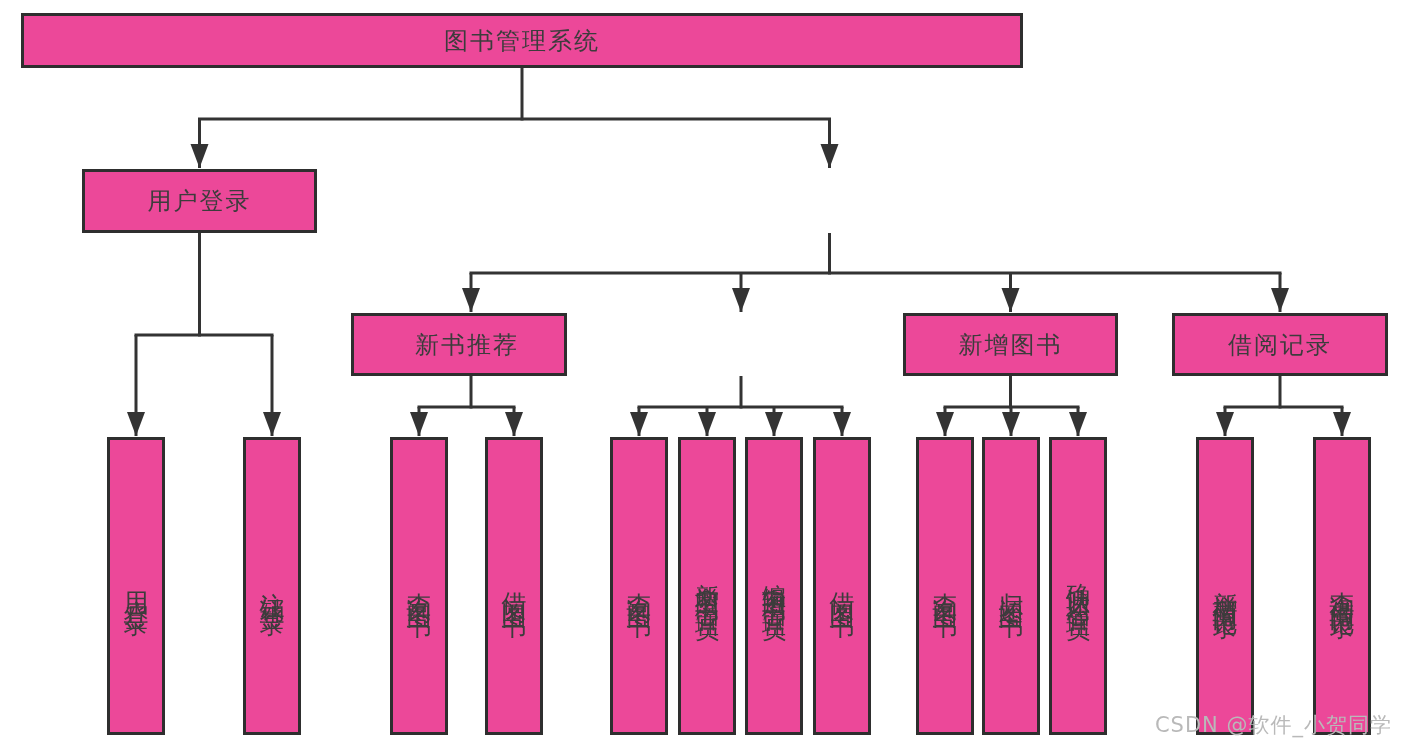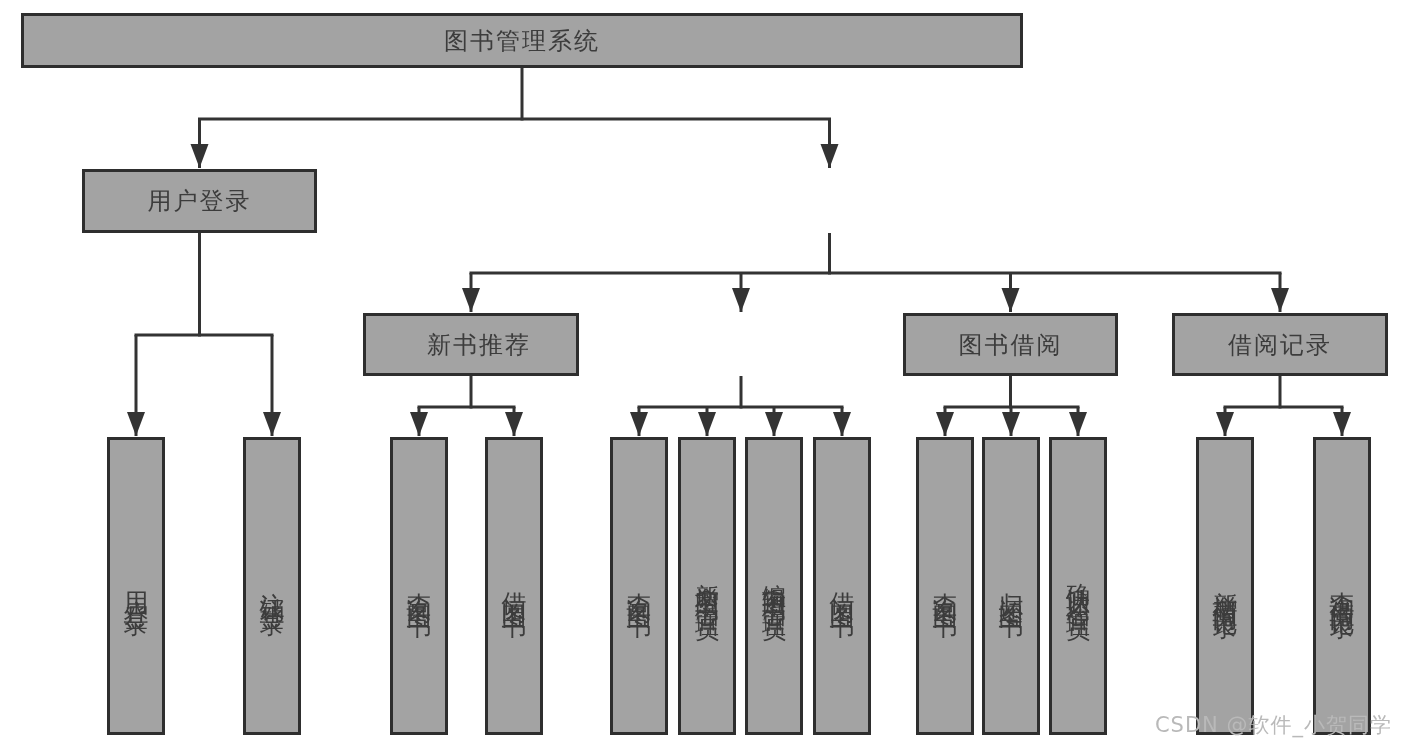--- a/index.html
+++ b/index.html
@@ -11,21 +11,21 @@
     font-family: "DejaVu Sans", "Liberation Sans", sans-serif;
     overflow: hidden;
   }
   #wires { position: absolute; left: 0; top: 0; }
   #wires line { stroke: #333333; stroke-width: 3; }
 
   .box {
     position: absolute;
     box-sizing: border-box;
     border: 3px solid #2e2e2e;
-    background: #a3a3a3;
+    background: #ec4899;
     display: flex;
     align-items: center;
     justify-content: center;
     color: #3c3c3c;
   }
   .h .label {
     font-size: 24px;
     letter-spacing: 2px;
     white-space: nowrap;
   }
@@ -44,21 +44,21 @@
     letter-spacing: 5px;
   }
 
   
   #b-root            { left: 21px;   top: 13px;  width: 1002px; height: 55px; }
   
   #b-user-login      { left: 82px;   top: 169px; width: 235px;  height: 64px; }
   #b-book-mgmt       { left: 712px;  top: 169px; width: 235px;  height: 64px; }
   
   .l3 { top: 313px; height: 63px; }
-  #b-new-book        { left: 363px;  width: 216px; padding-left: 16px; }
+  #b-new-book        { left: 351px;  width: 216px; padding-left: 16px; }
   #b-book-borrow     { left: 633px;  width: 216px; }
   #b-current-borrow  { left: 903px;  width: 215px; }
   #b-borrow-record   { left: 1172px; width: 216px; }
   
   .leaf { top: 437px; width: 58px; height: 298px; }
   #lf-user-login   { left: 107px; }
   #lf-logout       { left: 243px; }
   #lf-nb-query     { left: 390px; }
   #lf-nb-borrow    { left: 485px; }
   #lf-bb-query     { left: 610px; }
@@ -153,21 +153,21 @@
   </div>
 
   <div class="box h" id="b-user-login">
     <span class="label">用户登录</span>
   </div>
 
   <div class="box h l3" id="b-new-book">
     <span class="label">新书推荐</span>
   </div>
   <div class="box h l3" id="b-current-borrow">
-    <span class="label">图书借阅</span>
+    <span class="label">新增图书</span>
   </div>
   <div class="box h l3" id="b-borrow-record">
     <span class="label">借阅记录</span>
   </div>
 
   <div class="box v leaf" id="lf-user-login">
     <span class="label">用户登录</span>
   </div>
   <div class="box v leaf" id="lf-logout">
     <span class="label">注销登录</span>

